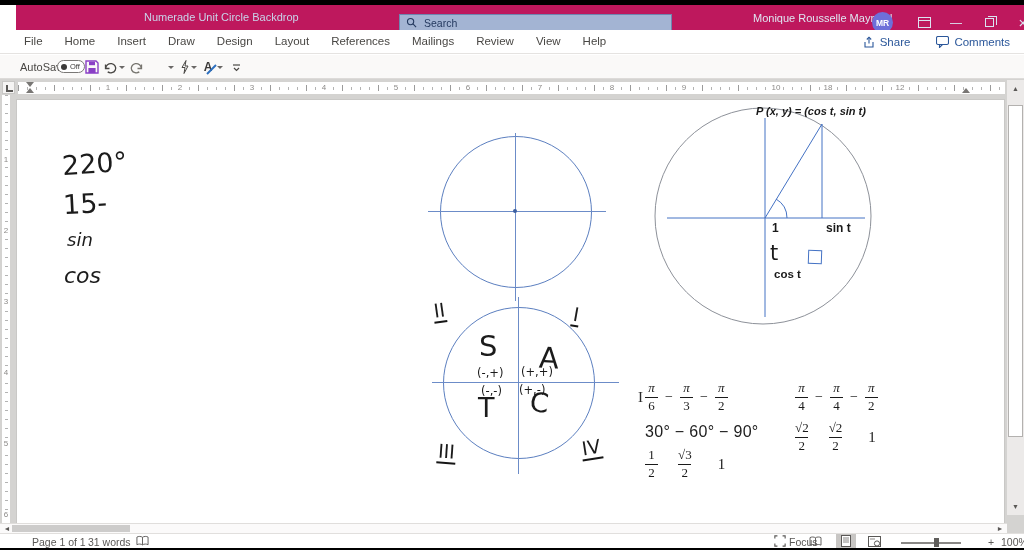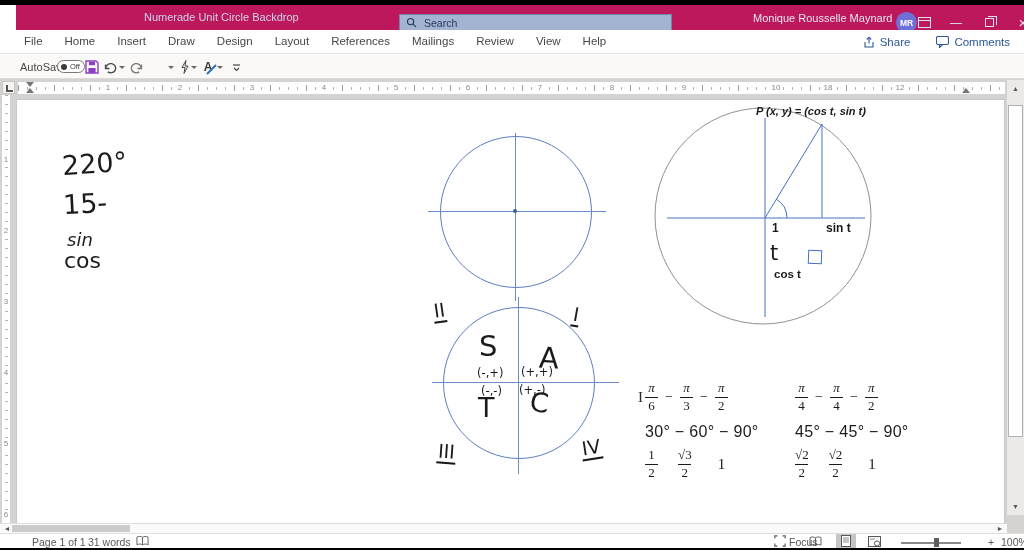--- a/index.html
+++ b/index.html
@@ -13,21 +13,21 @@
 
   
   .titlebar{position:absolute;left:16px;top:5px;width:1024px;height:25px;background:#be185d;}
   .doc-title{position:absolute;left:128px;top:6px;font-size:11px;color:#c9d4ea;}
   .searchbox{position:absolute;left:383px;top:9px;width:273px;height:17px;background:#a3b4d3;
              border:1px solid #6e86b0;display:flex;align-items:center;padding:0 6px;gap:7px;}
   .searchbox span{font-size:10.5px;color:#24395f;}
   .user-name{position:absolute;left:737px;top:7px;font-size:11px;color:#dfe6f2;}
   .avatar{position:absolute;left:856px;top:7px;width:21px;height:21px;border-radius:50%;
           background:#6e6fd9;color:#fff;font-size:8.5px;font-weight:bold;
-          display:flex;align-items:center;justify-content:center;margin-left:24px;}
+          display:flex;align-items:center;justify-content:center;}
   .winbtn{position:absolute;top:5px;width:30px;height:25px;display:flex;align-items:center;
           justify-content:center;color:#dbe3f1;font-size:12px;}
   .restore-glyph{width:9px;height:9px;border:1px solid #dbe3f1;position:relative;}
   .restore-glyph:before{content:"";position:absolute;left:2px;top:-3px;width:8px;height:8px;
           border:1px solid #dbe3f1;border-bottom:none;border-left:none;}
 
   
   .tabsrow{position:absolute;left:0;top:30px;width:1024px;height:24px;background:#fff;
            border-bottom:1px solid #e5e3e1;display:flex;align-items:center;padding-left:13px;}
   .rtab{font-size:11.5px;color:#494744;padding:0 11px;line-height:23px;}
@@ -272,21 +272,21 @@
       <div class="hthumb"></div>
       <div class="arrow" style="left:994px;">
           <span>►</span>
         </div>
     </div>
   </div>
 
   <div class="hand" style="left:62px;top:150px;font-size:27px;transform:rotate(-4deg);">220°</div>
   <div class="hand" style="left:63px;top:190px;font-size:27px;transform:rotate(-3deg);">15-</div>
   <div class="hand" style="left:67px;top:231px;font-size:18px;font-style:italic;">sin</div>
-  <div class="hand" style="left:64px;top:250px;font-size:22px;">cos</div>
+  <div class="hand" style="left:64px;top:265px;font-size:22px;font-style:italic;">cos</div>
 
   <div>
     <div class="circle" style="left:440px;top:136px;width:152px;height:152px;"></div>
     <div class="hline" style="left:428px;top:211px;width:178px;"></div>
     <div class="vline" style="left:515px;top:133px;height:168px;"></div>
     <div class="abs" style="left:513px;top:209px;width:4px;height:4px;background:#3c5fa0;border-radius:50%;"></div>
   </div>
 
   <div>
     <svg class="abs" style="left:640px;top:95px;" width="290" height="240" viewBox="0 0 290 240">
@@ -372,21 +372,20 @@
           <span class="bar"></span>
           <span>4</span>
         </span>
       <span class="mop">−</span>
       <span class="frac">
           <span class="it">π</span>
           <span class="bar"></span>
           <span>2</span>
         </span>
     </div>
-    <div class="degrow">45° − 45° − 90°</div>
     <div class="valrow">
       <span class="frac">
           <span>√2</span>
           <span class="bar"></span>
           <span>2</span>
         </span>
       <span class="frac">
           <span>√2</span>
           <span class="bar"></span>
           <span>2</span>

